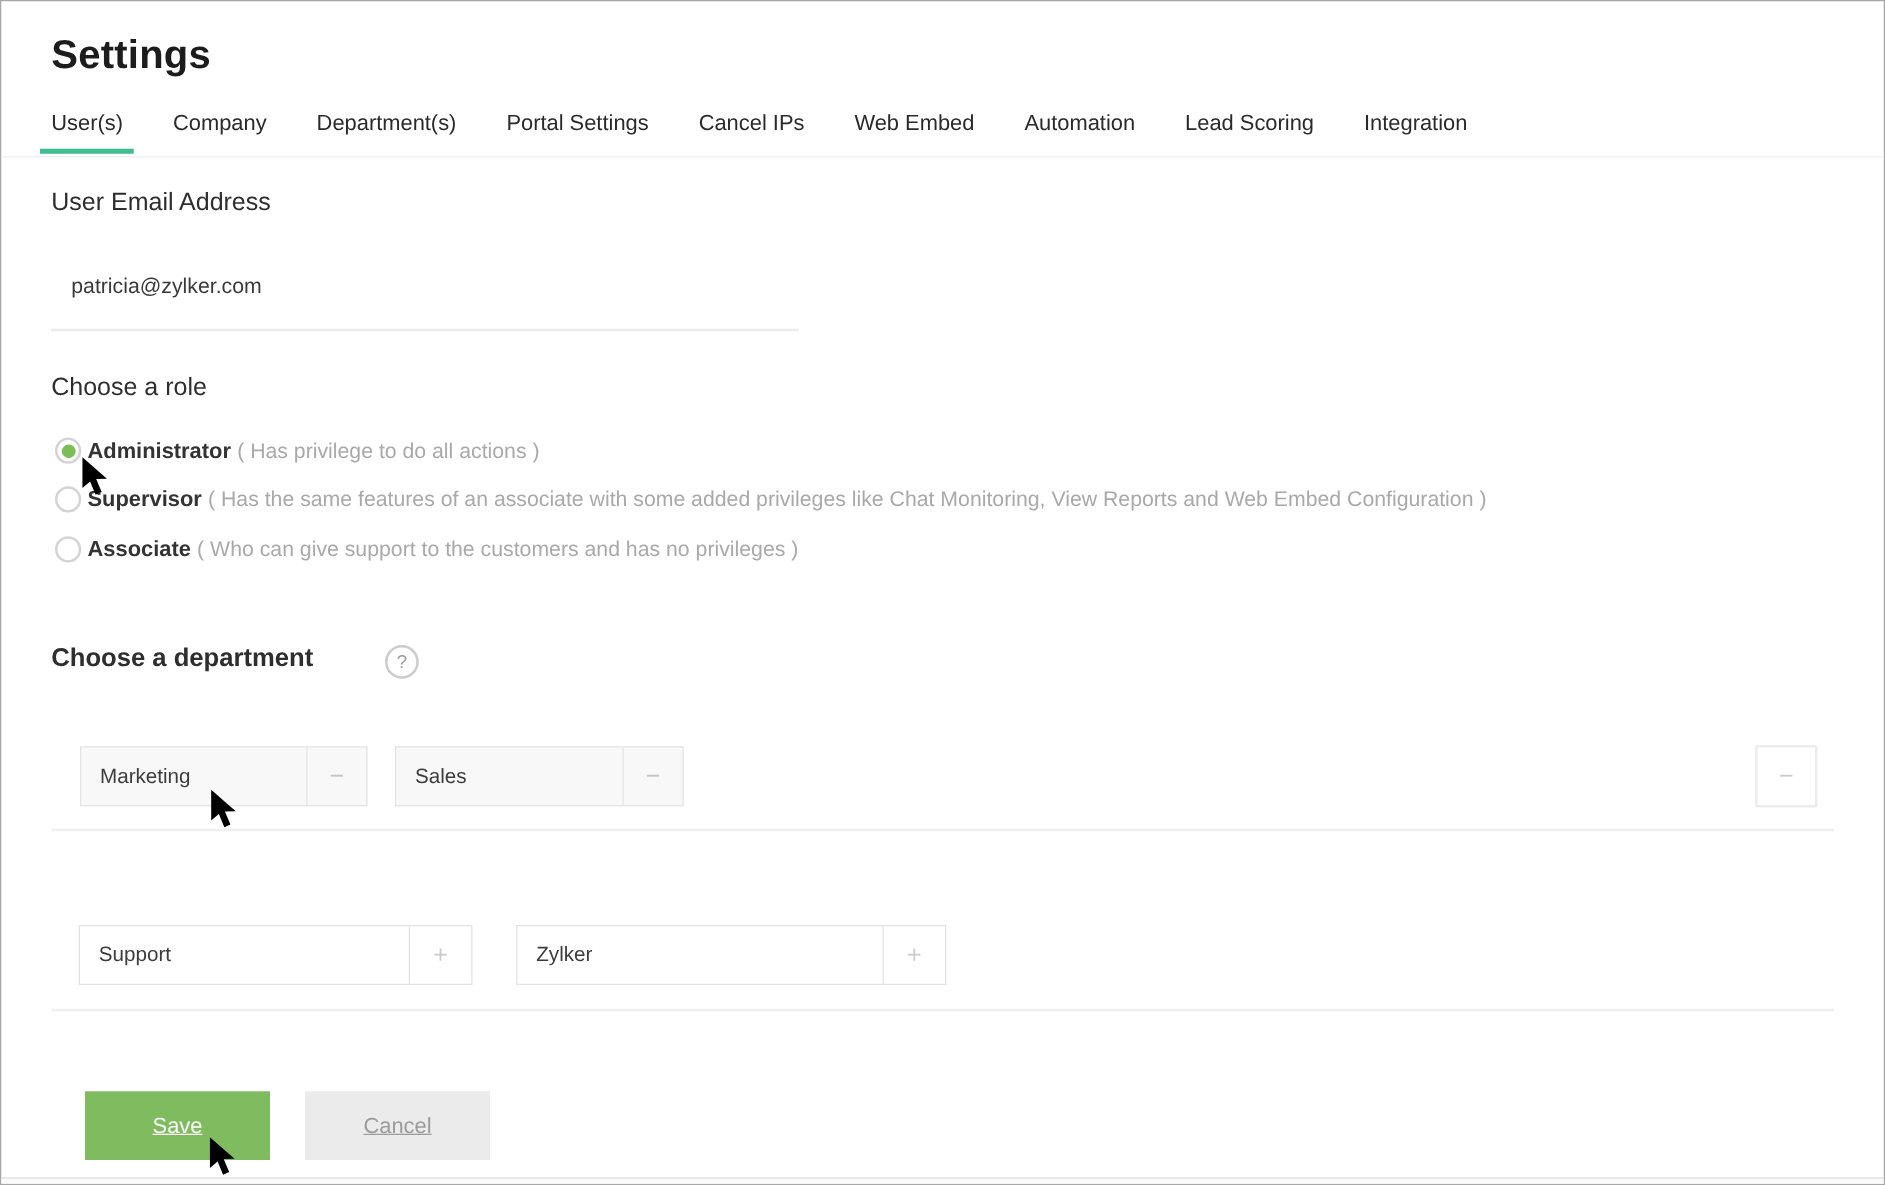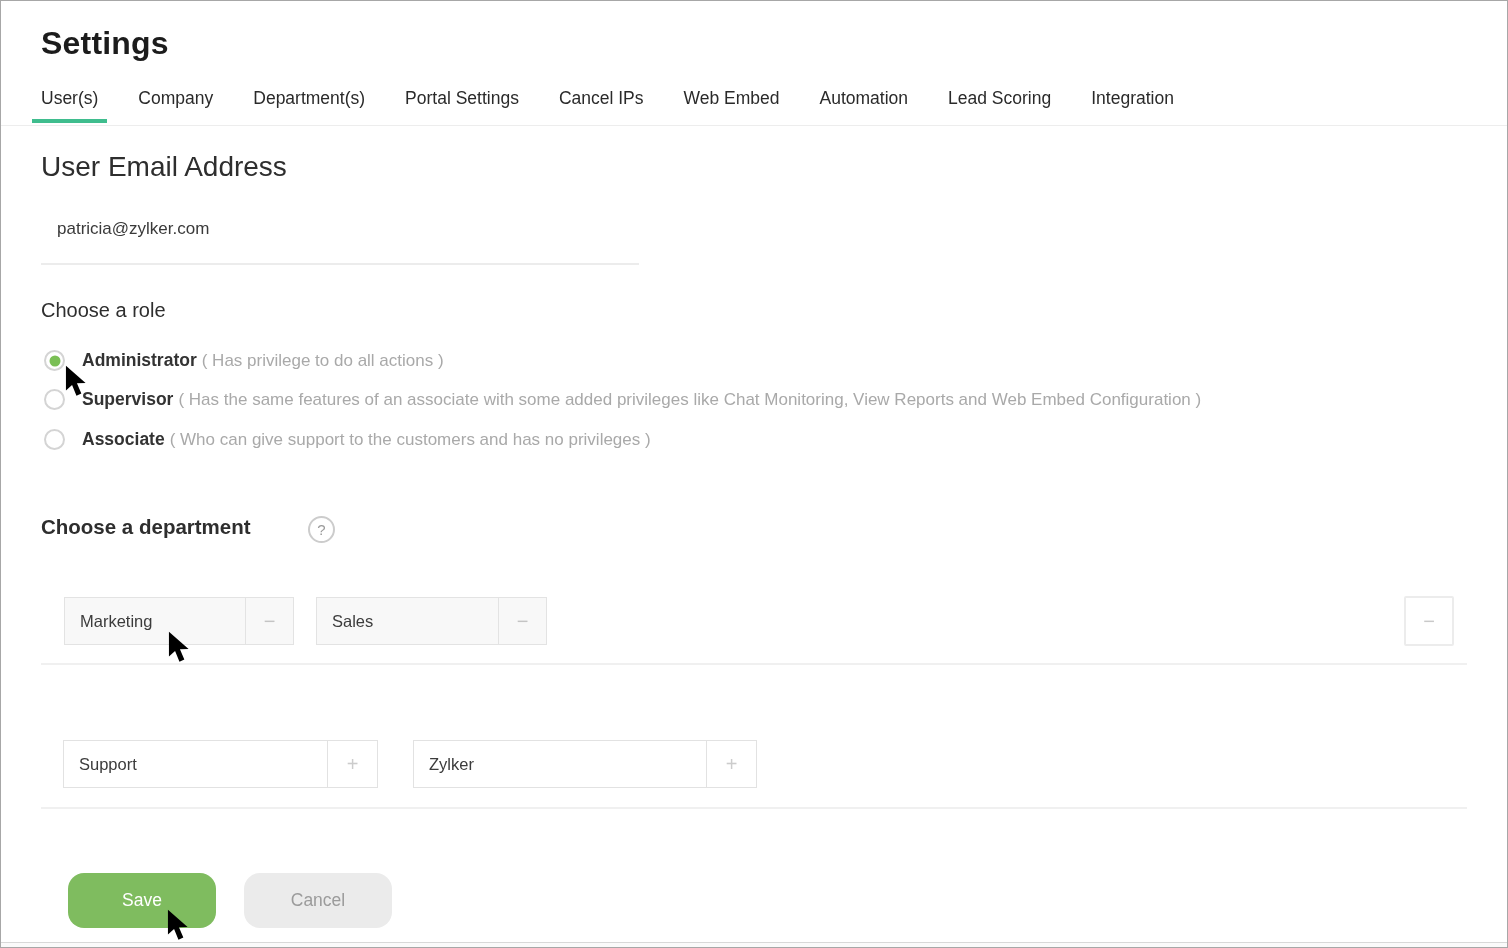--- a/index.html
+++ b/index.html
@@ -44,21 +44,21 @@
   .tabs-divider {
     position: absolute;
     left: 0; right: 0; top: 124px;
     height: 1px;
     background: #ededed;
   }
   
   .email-label {
     position: absolute;
     left: 40px; top: 150px;
-    font-size: 28px;
+    font-size: 20px;
     font-weight: 500;
     color: #2e2e2e;
   }
   .email-input {
     position: absolute;
     left: 40px; top: 210px;
     width: 598px;
     border: none;
     border-bottom: 2px solid #ececec;
     background: transparent;
@@ -74,21 +74,21 @@
     left: 40px; top: 298px;
     font-size: 20px;
     font-weight: 500;
     color: #2e2e2e;
   }
   .radio-row {
     position: absolute;
     left: 43px;
     display: flex;
     align-items: center;
-    gap: 17px;
+    gap: 5px;
     cursor: pointer;
   }
   .radio-row.r0 { top: 349px; }
   .radio-row.r1 { top: 388px; }
   .radio-row.r2 { top: 428px; }
   .radio {
     width: 21px; height: 21px;
     border: 2px solid #d4d4d4;
     border-radius: 50%;
     background: #fff;
@@ -186,24 +186,25 @@
     background: #f0f0f0;
   }
   .row-divider.d1 { top: 662px; }
   .row-divider.d2 { top: 806px; }
   
   .btn {
     position: absolute;
     top: 872px;
     width: 148px; height: 55px;
     border: none;
-    border-radius: 16px;
+    border-radius: 0;
     font-size: 17.5px;
     cursor: pointer;
     font-family: inherit;
+    text-decoration: underline;
   }
   .btn-save { left: 67px; background: #7fbc5f; color: #ffffff; }
   .btn-cancel { left: 243px; background: #ebebeb; color: #9b9b9b; }
   
   .bottom-line {
     position: absolute;
     left: 0; right: 0; top: 941px;
     height: 1px;
     background: #d8d8d8;
   }

